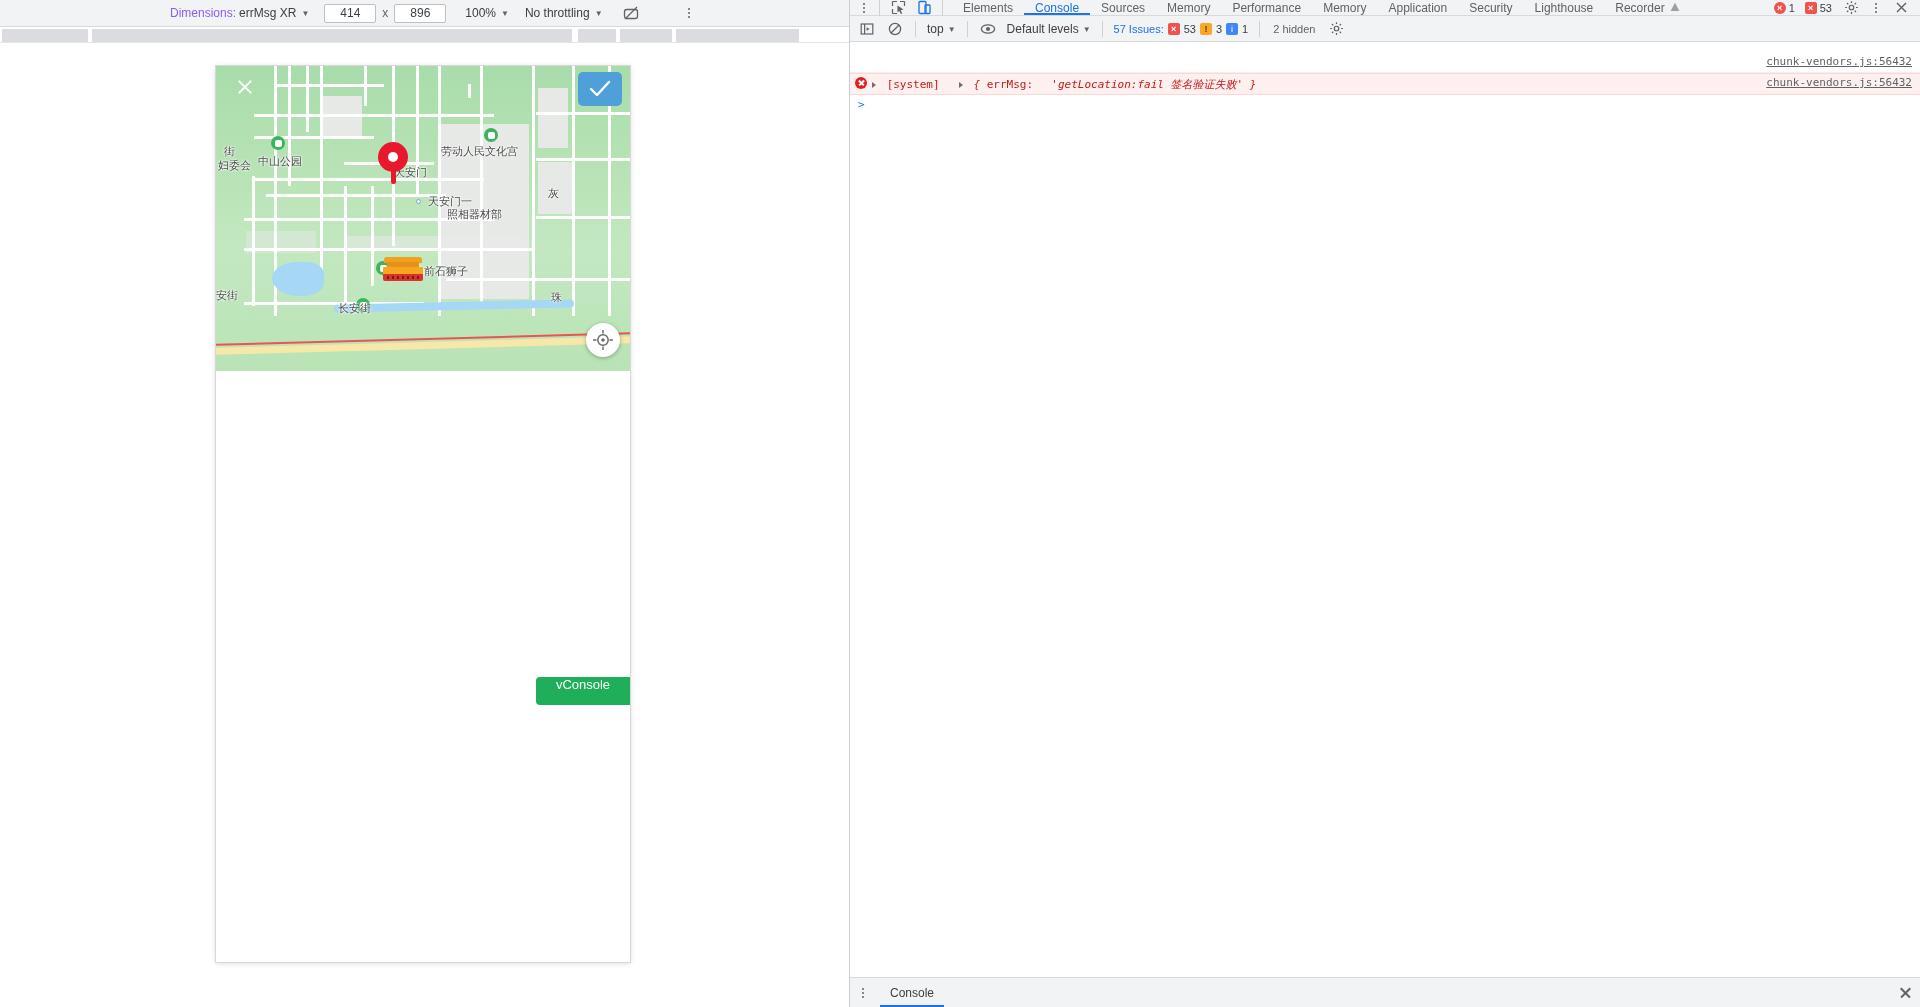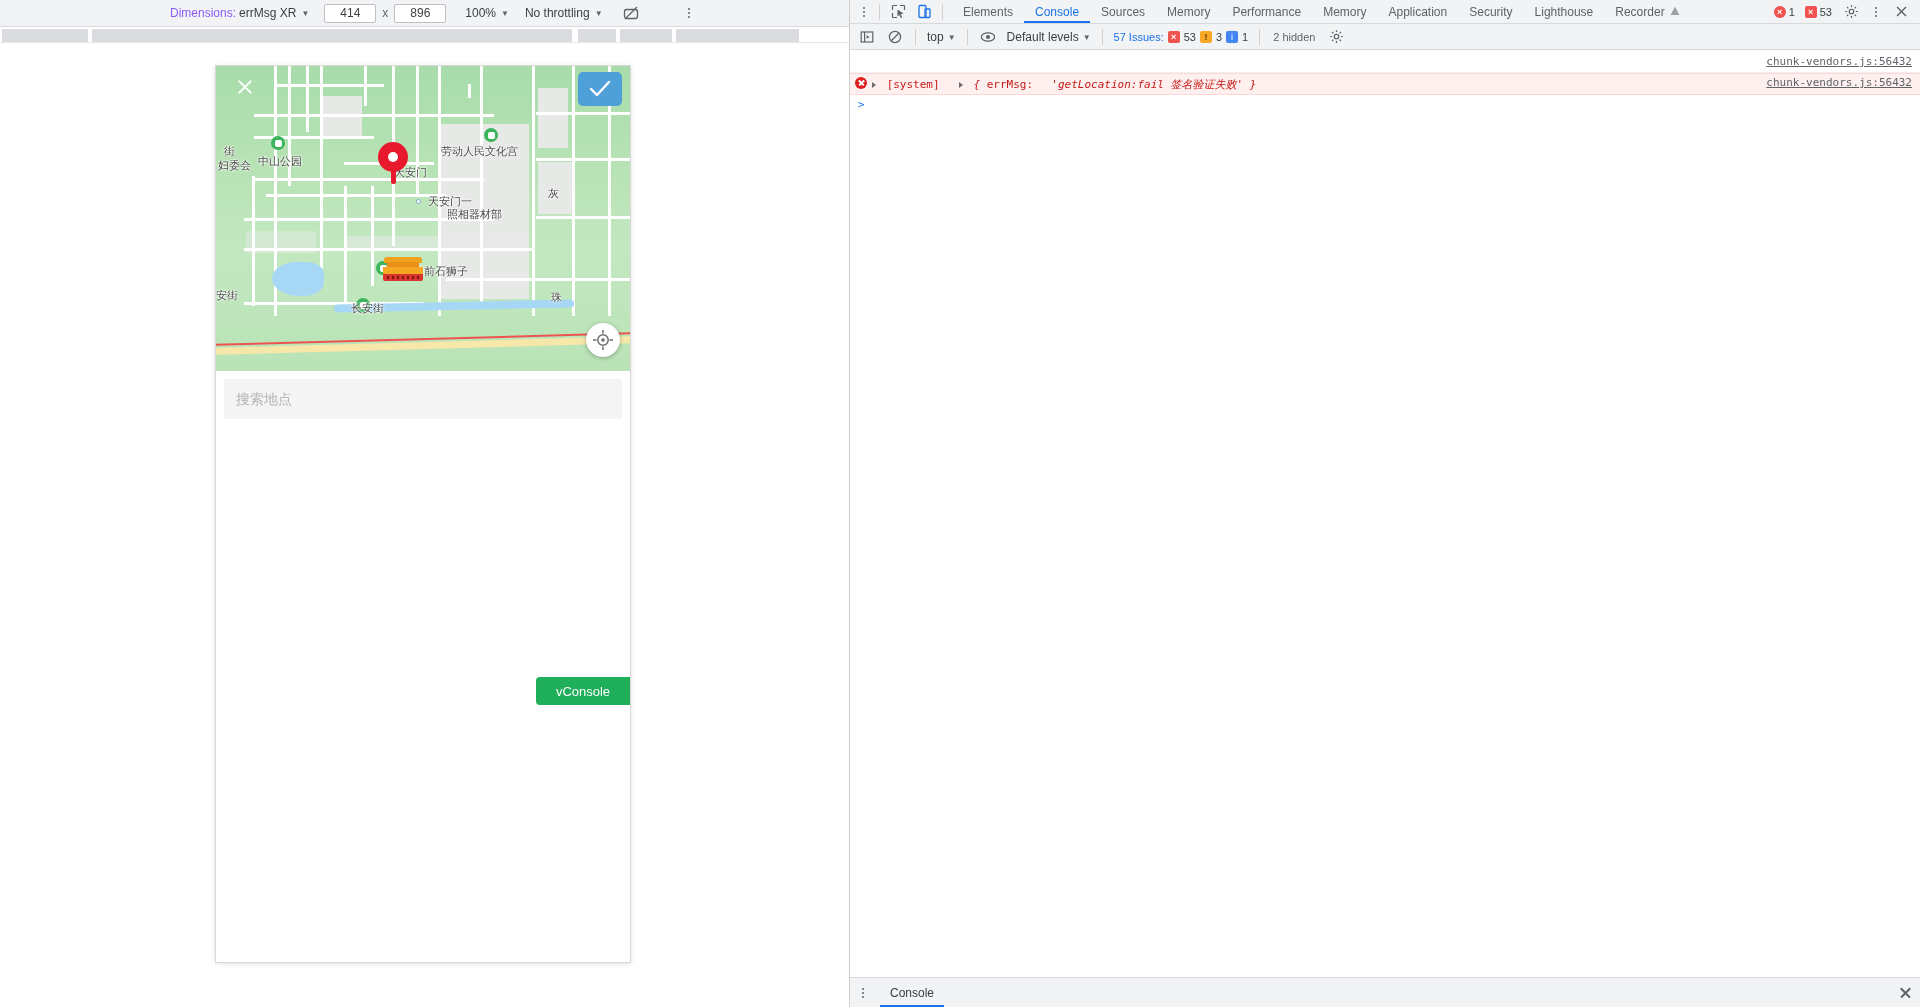--- a/index.html
+++ b/index.html
@@ -207,37 +207,37 @@
     outline: none;
   }
   #search-input::placeholder { color:#b3b3b3; }
 
   
   #vconsole-btn {
     position:absolute; right: 0px; bottom: 257px;
     width: 94px; height: 28px;
     background: #1fae5a;
     color:#ffffff; font-size:13px;
-    display:flex; align-items:center; justify-content:center;
+    display:flex; align-items:flex-start; justify-content:center;
     border-radius: 4px 0 0 4px;
     cursor:pointer; user-select:none;
     font-family:"Liberation Sans",sans-serif;
   }
 
   
   #devtools {
     position: absolute; left: 850px; top: 0;
     width: 1070px; height: 1007px;
     background: #ffffff;
     font-family: "Liberation Sans", sans-serif;
     font-size: 12px; color: #3c4043;
   }
   #dt-header {
     display:flex; align-items:center;
-    height: 24px;
+    height: 16px;
     background:#f1f3f4;
     border-bottom:1px solid #d7d9dc;
     padding: 0 4px;
   }
   .icon-btn {
     width: 26px; height: 24px;
     display:flex; align-items:center; justify-content:center;
     cursor:pointer; border-radius:2px;
   }
   .vsep { width:1px; height:16px; background:#d0d0d0; margin:0 5px; }
@@ -494,21 +494,21 @@
           <div id="map-labels">
               <div class="map-label" style="left: 8px; top: 78px;">街</div>
               <div class="map-label" style="left: 2px; top: 92px;">妇委会</div>
               <div class="map-label" style="left: 42px; top: 88px;">中山公园</div>
               <div class="map-label" style="left: 225px; top: 78px;">劳动人民文化宫</div>
               <div class="map-label" style="left: 178px; top: 99px;">天安门</div>
               <div class="map-label" style="left: 212px; top: 128px;">天安门一</div>
               <div class="map-label" style="left: 212px; top: 141px; padding-left: 19px;">照相器材部</div>
               <div class="map-label" style="left: 332px; top: 120px;">灰</div>
               <div class="map-label" style="left: 175px; top: 198px;">天安门前石狮子</div>
-              <div class="map-label" style="left: 135px; top: 235px;">长安街</div>
+              <div class="map-label" style="left: 122px; top: 235px;">长安街</div>
               <div class="map-label" style="left: 0px; top: 222px;">安街</div>
               <div class="map-label" style="left: 335px; top: 224px;">珠</div>
             </div>
 
           <div id="map-close"></div>
           <div id="map-check">
             <svg width="22" height="18" viewBox="0 0 22 18">
               <polyline points="2,9 8,15 20,2" fill="none" stroke="#ffffff" stroke-width="2.4" stroke-linecap="round" stroke-linejoin="round"></polyline>
             </svg>
           </div>
@@ -517,23 +517,20 @@
               <circle cx="11" cy="11" r="5.2" fill="none" stroke="#6b6b6b" stroke-width="1.5"></circle>
               <circle cx="11" cy="11" r="1.8" fill="#6b6b6b"></circle>
               <line x1="11" y1="1" x2="11" y2="4.5" stroke="#6b6b6b" stroke-width="1.5"></line>
               <line x1="11" y1="17.5" x2="11" y2="21" stroke="#6b6b6b" stroke-width="1.5"></line>
               <line x1="1" y1="11" x2="4.5" y2="11" stroke="#6b6b6b" stroke-width="1.5"></line>
               <line x1="17.5" y1="11" x2="21" y2="11" stroke="#6b6b6b" stroke-width="1.5"></line>
             </svg>
           </div>
         </div>
 
-        <div id="search-wrap">
-          <input id="search-input" type="text" placeholder="搜索地点" style="">
-        </div>
 
         <div id="vconsole-btn">
           <span>vConsole</span>
         </div>
 
       </div>
     </div>
   </div>
 
   <div id="devtools">

